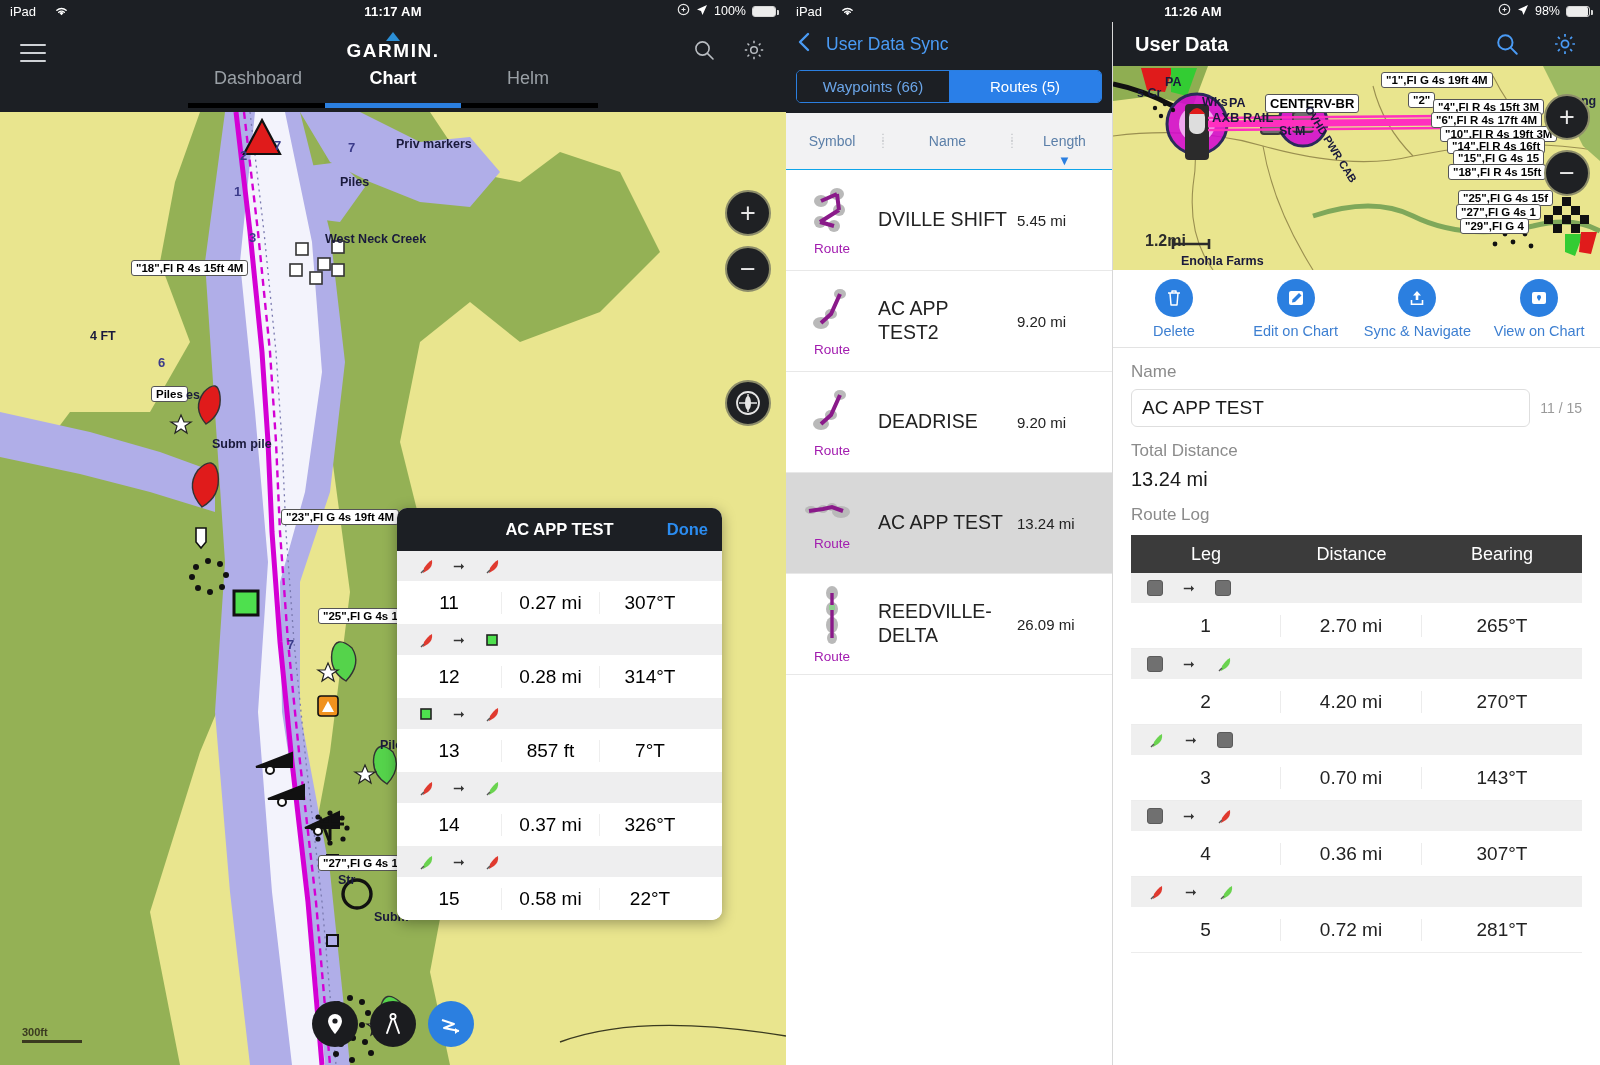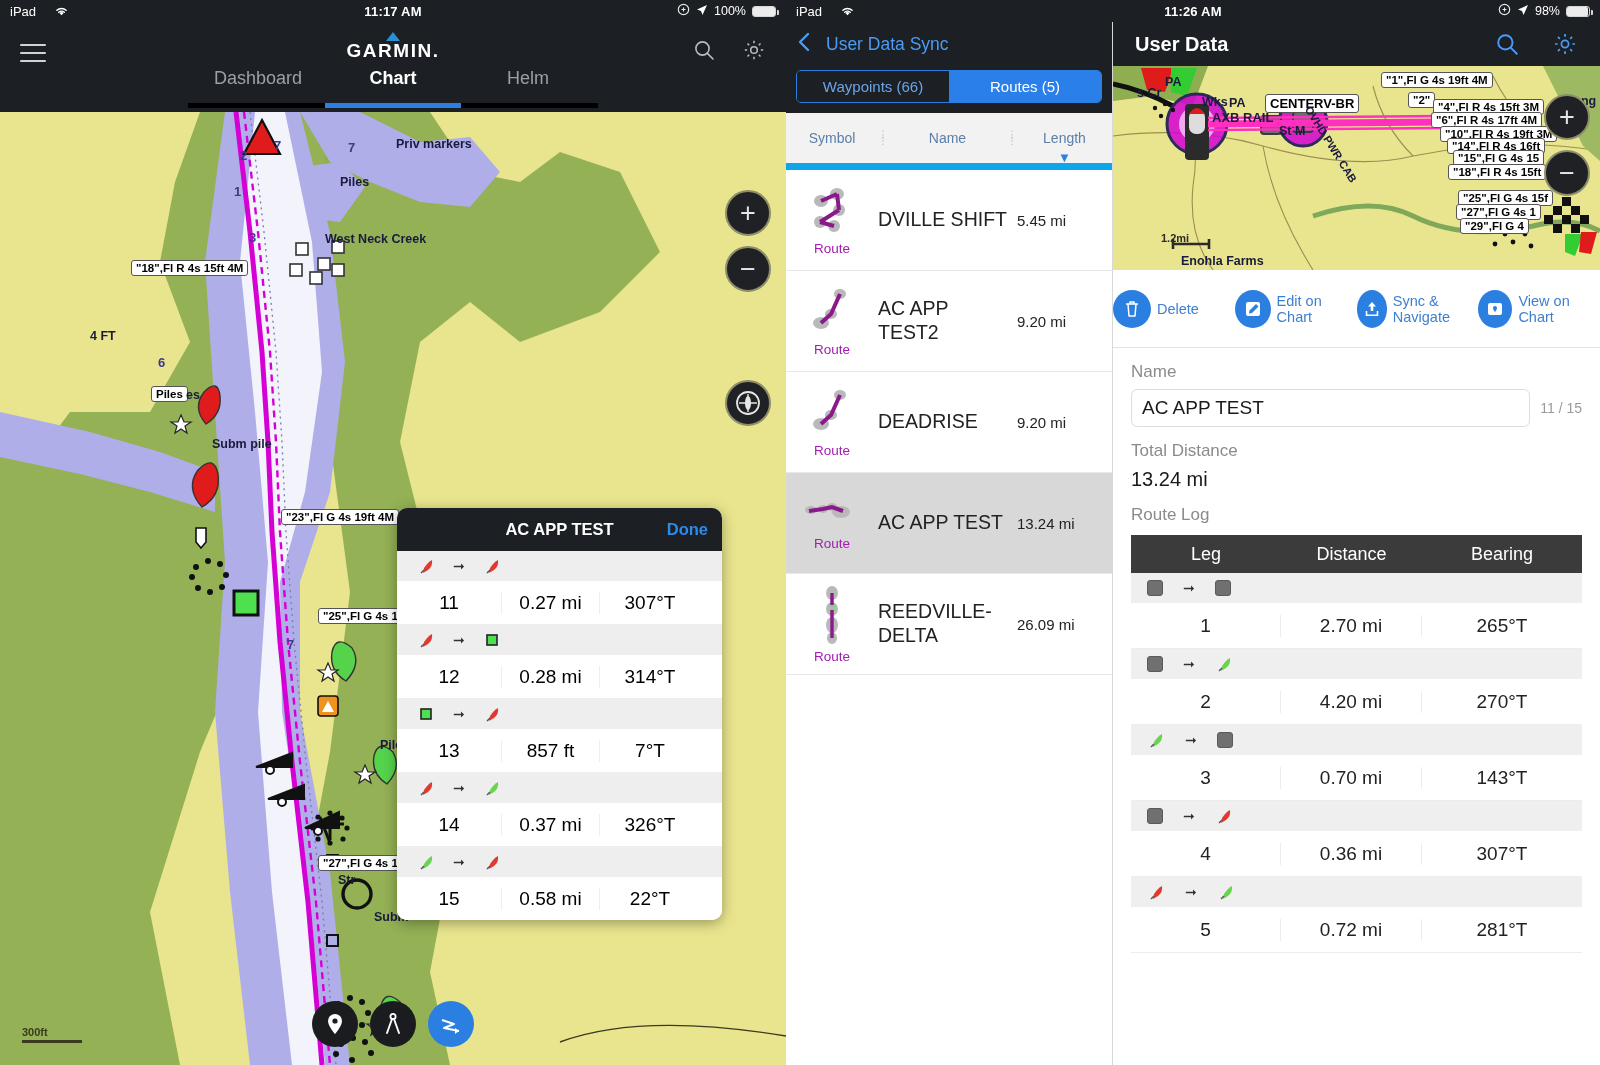--- a/index.html
+++ b/index.html
@@ -83,41 +83,41 @@
     display: flex; align-items: center; padding: 0 10px; z-index: 50; }
 
   .mid-col { width: 327px; height: 1065px; position: relative; background: #fff; border-right: 1px solid #d8d8d8; }
   .mid-nav { height: 44px; background: #1c1f24; display: flex; align-items: center; padding: 0 12px; margin-top: 22px; }
   .mid-nav .back { color: #4a9bf5; font-size: 17.5px; display:flex; align-items:center; gap:16px; cursor:pointer; }
   .seg-wrap { background: #1c1f24; padding: 4px 10px 10px; }
   .seg { display: flex; border-radius: 5px; overflow: hidden; border: 1px solid #2b7fe0; }
   .seg div { flex: 1; text-align: center; font-size: 15px; padding: 7px 0; cursor: pointer; }
   .seg .off { background: #1c1f24; color: #6ba5e8; }
   .seg .on { background: #2a7fe8; color: #fff; }
-  .mid-head { display: flex; align-items: center; background: #f2f2f3; height: 57px; border-bottom: 7px solid #0ea5e9; position: relative; }
+  .mid-head { display: flex; align-items: center; background: #f2f2f3; height: 57px; border-bottom: 1px solid #0ea5e9; position: relative; }
   .mid-head .h { color: #5b7fa8; font-size: 14px; }
   .hs { width: 92px; text-align: center; }
   .hn { flex: 1; text-align: center; }
   .hl { width: 95px; text-align: center; position: relative; }
   .hl .caret { position:absolute; left:0; right:0; top: 20px; color:#2b7fe0; font-size: 13px; }
   .dots { color: #b9bcc0; font-size: 10px; line-height: 6px; }
   .rrow { display: flex; align-items: center; min-height: 101px; border-bottom: 1px solid #e8e8e8; cursor: pointer; position: relative; }
   .rrow.sel { background: #d8d8d8; }
   .rrow .sym { width: 92px; display: flex; flex-direction: column; align-items: center; }
   .rrow .sym .lbl { font-size: 13.5px; color: #a21caf; margin-top: 4px; }
   .rrow .nm { flex: 1; font-size: 19.5px; color: #222; line-height: 1.22; padding-right: 4px; }
   .rrow .len { width: 95px; font-size: 15px; color: #222; text-align: left; }
 
   .det-col { flex: 1; height: 1065px; position: relative; background: #fff; }
   .det-nav { height: 44px; background: #1c1f24; display: flex; align-items: center; padding: 0 22px; margin-top: 22px; }
   .det-nav .t { color: #fff; font-size: 20px; font-weight: 700; }
   .det-nav .icons { margin-left: auto; display: flex; gap: 32px; }
   .det-map { height: 204px; position: relative; background: #e9e58e; overflow: hidden; }
   .actions { height: 78px; display: flex; align-items: center; border-bottom: 1px solid #e3e3e3; }
-  .act { flex: 1; display: flex; flex-direction: row; align-items: center; gap: 6px; cursor: pointer; }
+  .act { flex: 1; display: flex; flex-direction: column; align-items: center; gap: 6px; cursor: pointer; }
   .act .circ { width: 38px; height: 38px; border-radius: 50%; background: #2b7fe0; display: flex; align-items: center; justify-content: center; }
   .act .lab { color: #3d7fd1; font-size: 14.5px; }
   .fld { padding: 14px 18px 0; }
   .fld .lb { color: #8b8b8b; font-size: 17px; margin-bottom: 7px; }
   .name-row { display: flex; align-items: center; gap: 10px; }
   .name-inp { flex: 1; height: 38px; border: 1px solid #dedede; border-radius: 6px; font-size: 19px; padding: 0 10px;
     color: #1a1a1a; font-family: "Liberation Sans", sans-serif; background: #fff; }
   .cnt { color: #9a9a9a; font-size: 14px; white-space: nowrap; }
   .val { font-size: 20px; color: #1a1a1a; }
   .logtbl { margin: 10px 18px 0; }
@@ -742,21 +742,21 @@
 
         <div class="map-txt" style="left:52px;top:9px">PA</div>
         <div class="map-txt" style="left:116px;top:30px">PA</div>
         <div class="map-txt" style="left:89px;top:29px">Wks</div>
         <div class="map-txt" style="left:99px;top:44px;font-size:13px">AXB RAIL</div>
         <div class="map-txt" style="left:166px;top:58px">St M</div>
         <div class="map-txt" style="left:200px;top:38px;transform:rotate(58deg);transform-origin:left top;font-size:11px">OVHD PWR CAB</div>
         <div class="map-txt" style="left:68px;top:188px">Enohla Farms</div>
         <div class="map-txt" style="left:24px;top:20px">s Cr</div>
         <div class="map-txt" style="left:452px;top:28px">Pung</div>
-        <div style="position:absolute;left:48px;top:166px;font-size:11px;font-weight:700;color:#2b2b2b">1.2mi</div>
+        <div style="position:absolute;left:32px;top:166px;font-size:16px;font-weight:700;color:#2b2b2b">1.2mi</div>
 
         <div class="mapctl" style="top:28px;right:10px">+</div>
         <div class="mapctl" style="top:84px;right:10px">−</div>
       </div>
 
       <div class="actions">
         <div class="act">
           <div class="circ">
             <svg width="20" height="20" viewBox="0 0 20 20">
                 <path d="M4 5h12M8 3h4v2H8zM6 5l1 12h6l1-12" stroke="#fff" stroke-width="1.5" fill="none" stroke-linejoin="round"></path>

